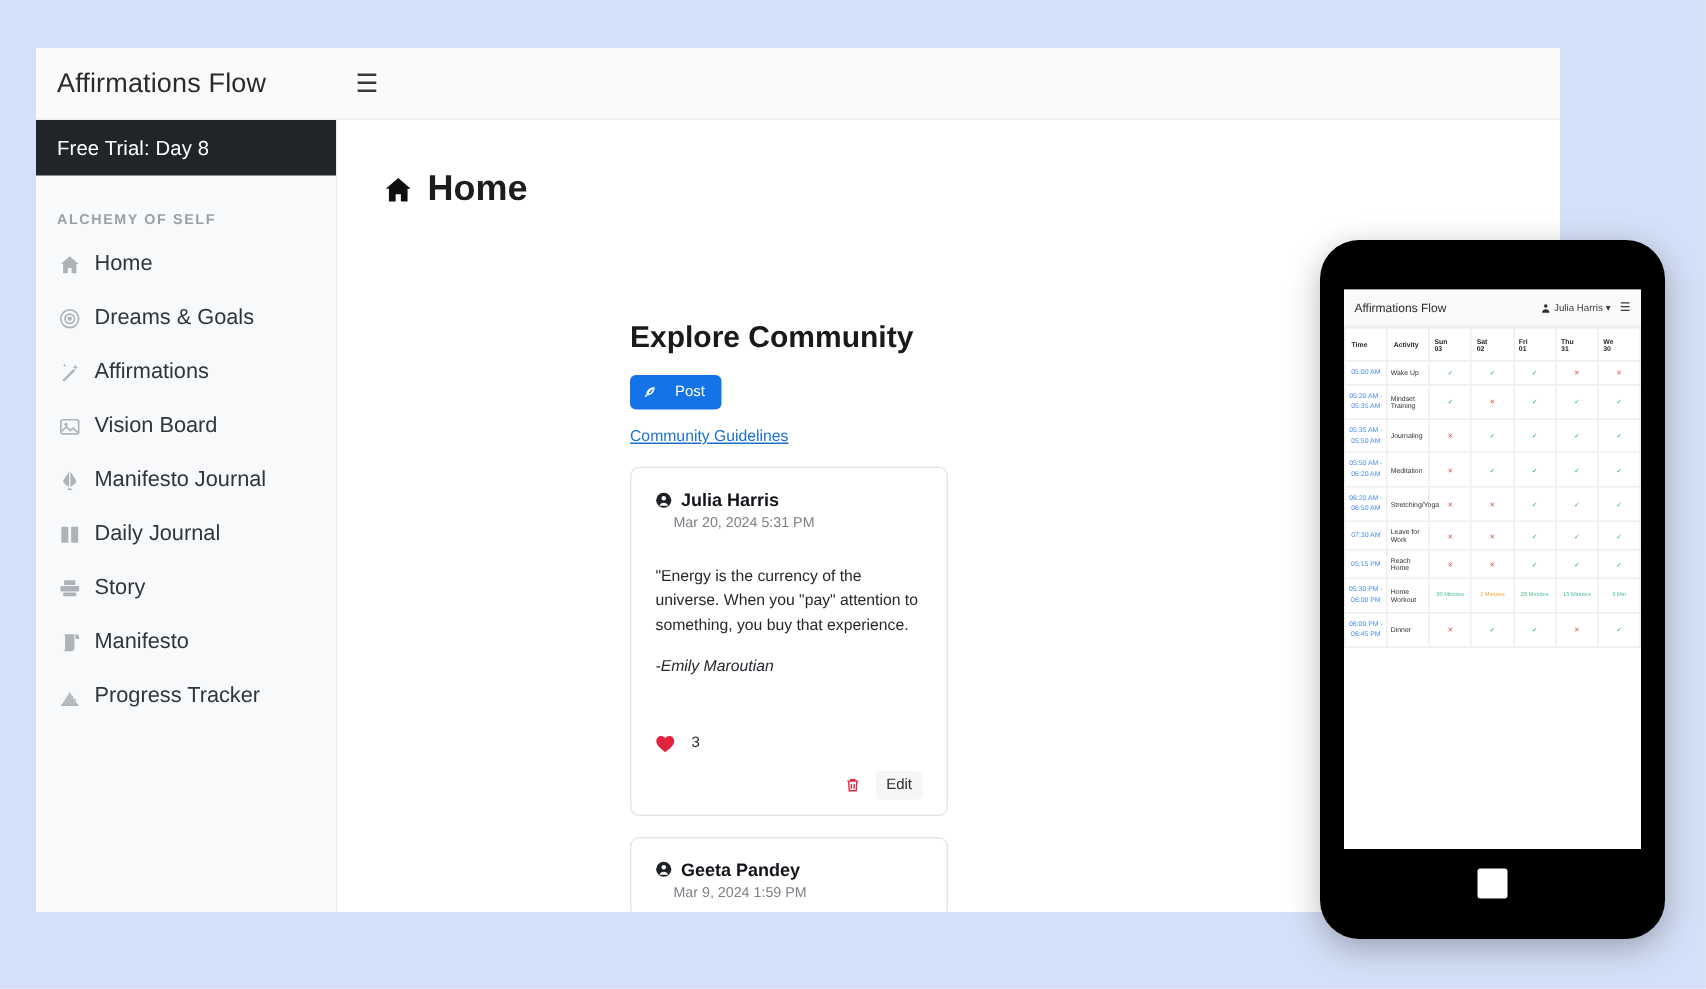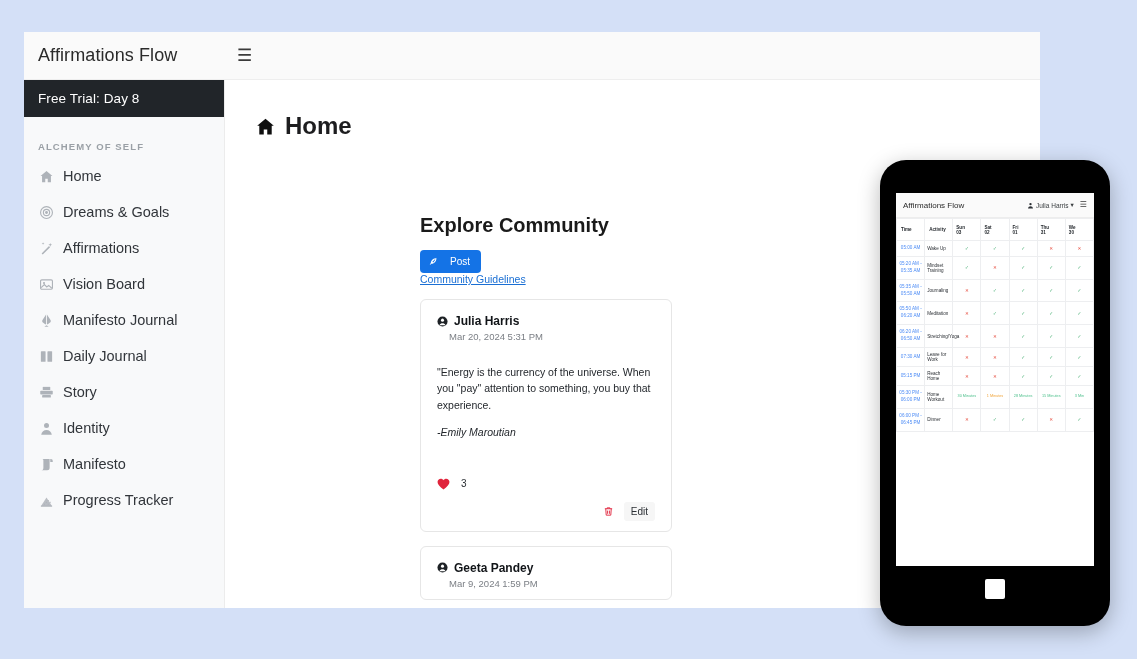--- a/index.html
+++ b/index.html
@@ -102,21 +102,21 @@
     font-size: 24px;
     color: #1d1d1f;
     font-weight: 600;
   }
   #page-title .home-ico { color: #0f0f0f; display:inline-flex; }
 
   #feed {
     position: absolute;
     left: 195px;
     top: 134px;
-    width: 252px;
+    width: 212px;
   }
   #feed-title {
     font-size: 20px;
     font-weight: 600;
     color: #1a1a1a;
     margin-bottom: 13px;
   }
   #post-button {
     display: inline-flex;
     align-items: center;
@@ -125,20 +125,21 @@
     color: #fff;
     font-size: 10px;
     border: none;
     border-radius: 4px;
     padding: 6px 11px 6px 9px;
     cursor: pointer;
     font-family: inherit;
   }
   #guidelines-link {
     display: block;
+    margin-top: 12px;
     font-size: 10.5px;
     color: #1a6fd4;
     text-decoration: underline;
     cursor: pointer;
   }
 
   .post-card {
     margin-top: 14px;
     border: 1px solid #e6e6e6;
     border-radius: 6px;
@@ -327,29 +328,20 @@
           </div>
           <div class="nav-item">
             <span class="nav-ico">
               <svg width="15" height="15" viewBox="0 0 24 24" fill="currentColor">
                 <path d="M6 3h12v5H6z"></path>
                 <rect x="2" y="9" width="20" height="6" rx="1.2"></rect>
                 <rect x="5" y="16" width="14" height="4" rx="1"></rect>
               </svg>
             </span>
             <span>Story</span>
-          </div>
-          <div class="nav-item">
-            <span class="nav-ico">
-              <svg width="15" height="15" viewBox="0 0 24 24" fill="currentColor">
-                <circle cx="12" cy="7" r="4"></circle>
-                <path d="M3.5 22c.7-5 4.4-7.5 8.5-7.5s7.8 2.5 8.5 7.5z"></path>
-              </svg>
-            </span>
-            <span>Identity</span>
           </div>
           <div class="nav-item">
             <span class="nav-ico">
               <svg width="15" height="15" viewBox="0 0 24 24" fill="currentColor">
                 <path d="M5 3h12v14a4 4 0 0 1-4 4H4a3 3 0 0 0 3-3V5a2 2 0 0 0-2-2z"></path>
                 <path d="M18 3h1a3 3 0 0 1 3 3v2h-4z"></path>
               </svg>
             </span>
             <span>Manifesto</span>
           </div>

